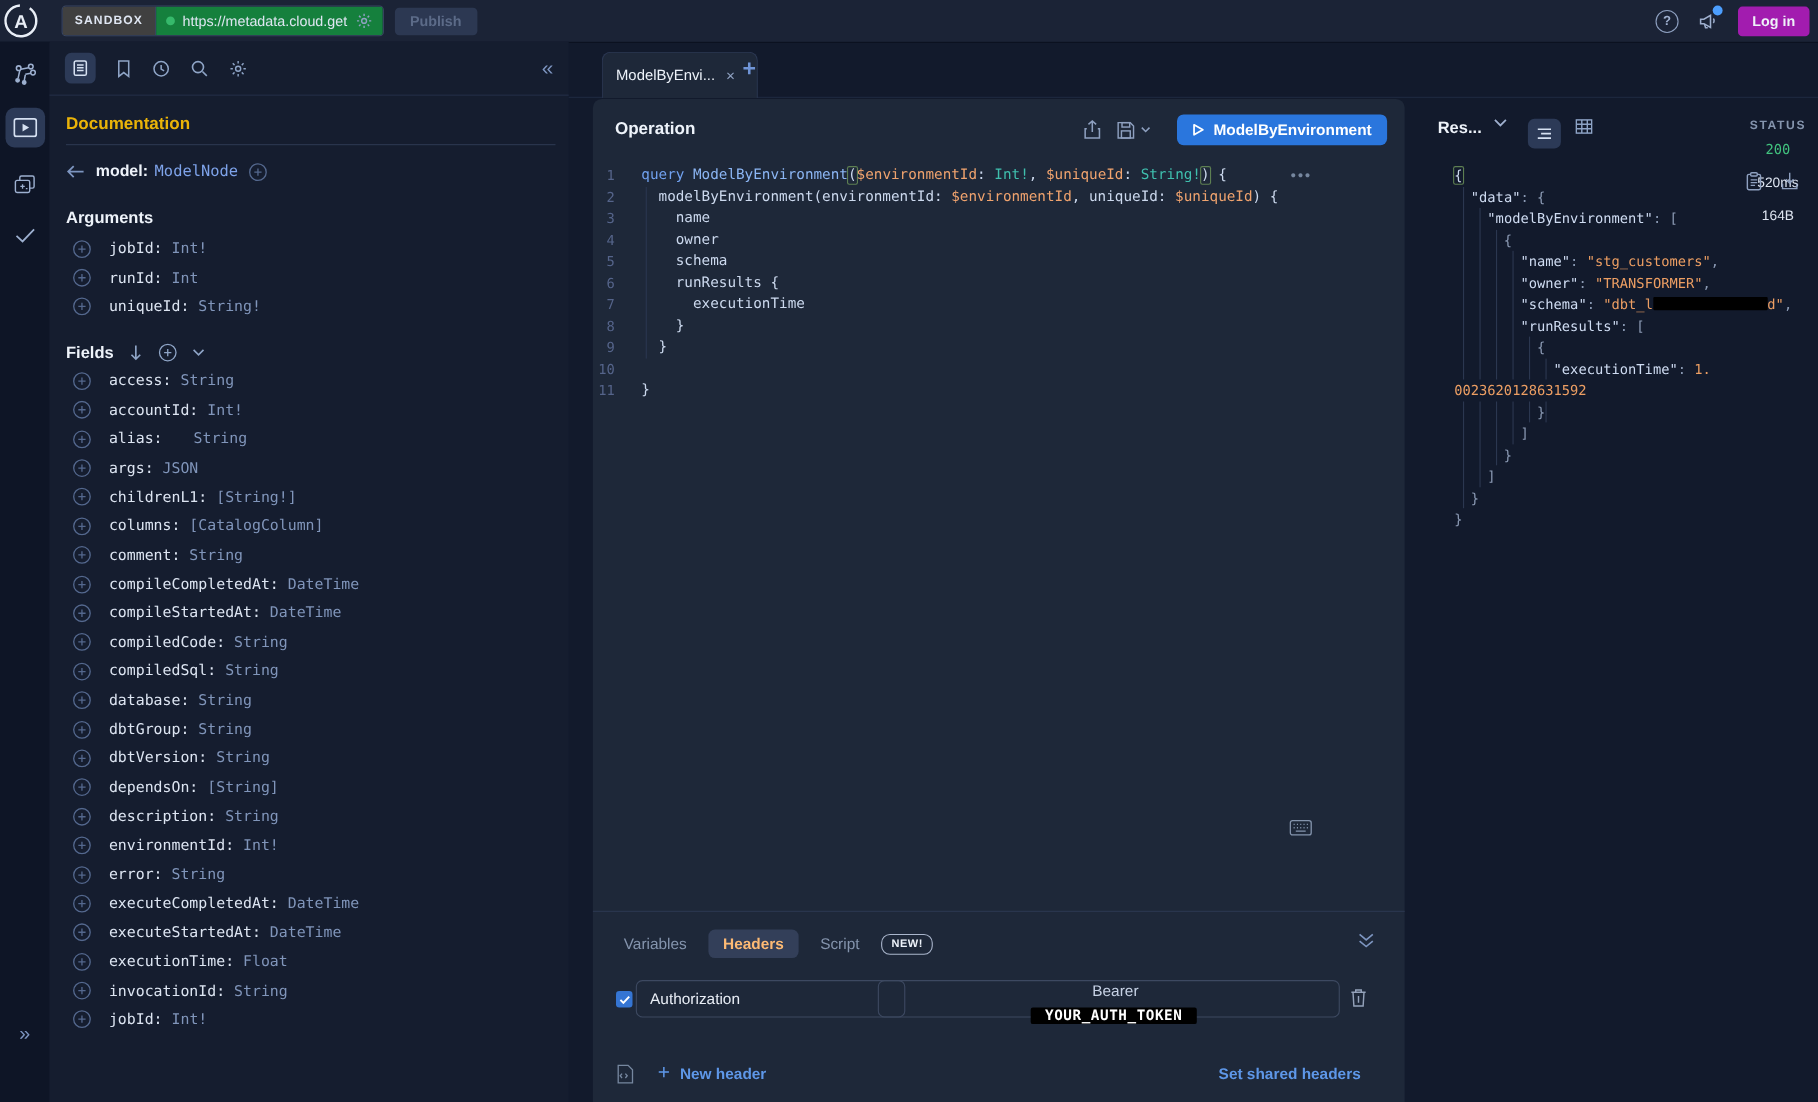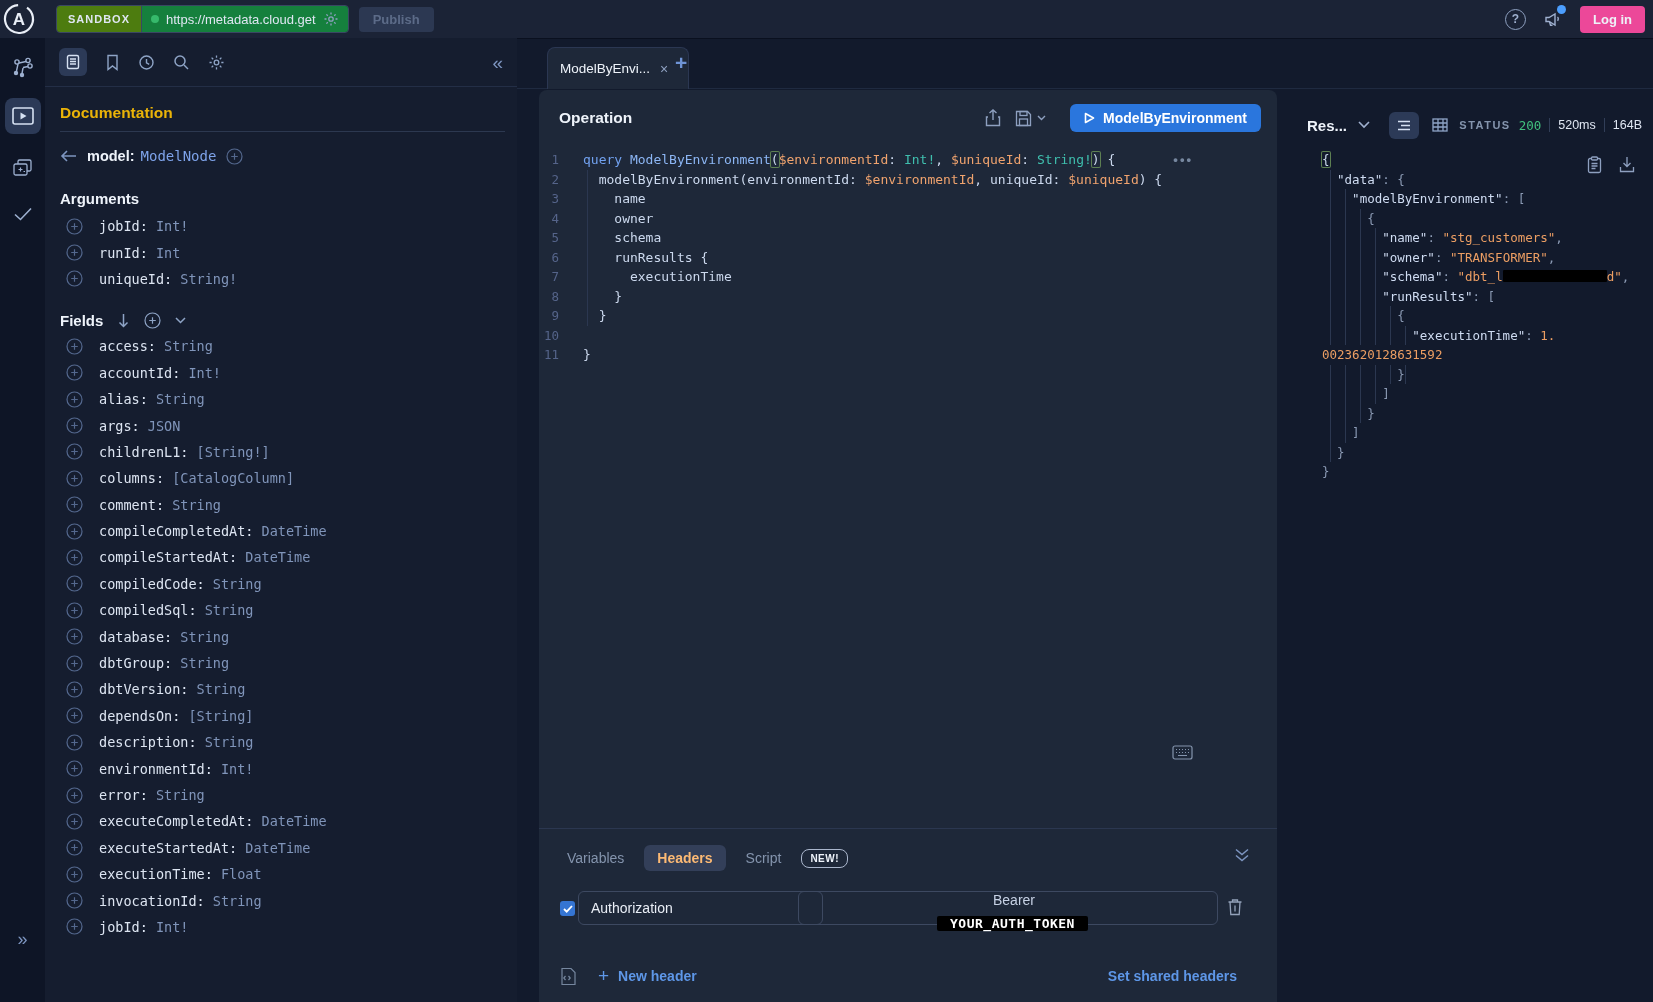--- a/index.html
+++ b/index.html
@@ -6,33 +6,33 @@
   .screen{position:relative;width:1653px;height:1002px;overflow:hidden;background:#121a2c;
     font-family:"Liberation Sans",sans-serif;color:#e6ecf6;}
   .mono{font-family:"DejaVu Sans Mono",monospace;}
   svg{display:block;}
 
   
   .topbar{position:absolute;top:0;left:0;width:1653px;height:38px;background:#1b2336;
     border-bottom:1px solid #0a101f;display:flex;align-items:center;}
   .logo{width:34px;height:34px;margin-left:2px;display:flex;align-items:center;justify-content:center;}
   .url-group{display:flex;align-items:stretch;height:26px;margin-left:20px;border:1px solid #3a4763;border-radius:4px;overflow:hidden;}
-  .sandbox-chip{display:flex;align-items:center;padding:0 11px;background:#4d7c0f;color:#dfe6f2;
+  .sandbox-chip{display:flex;align-items:center;padding:0 11px;background:#404040;color:#dfe6f2;
     font-size:11px;font-weight:bold;letter-spacing:1px;border-right:1px solid #3a4763;}
   .url-box{display:flex;align-items:center;gap:7px;padding:0 9px;background:#15803d;}
   .conn-dot{width:8px;height:8px;border-radius:50%;background:#36b96b;}
   .url-text{font-size:13px;color:#dfe6f2;}
   .btn-publish{margin-left:10px;background:#2c3852;color:#5c6b88;border:none;border-radius:4px;
     font-weight:bold;font-size:13px;padding:5px 14px;font-family:inherit;}
   .topbar-right{margin-left:auto;display:flex;align-items:center;gap:17px;padding-right:8px;}
   .help-circle{width:19px;height:19px;border:1.5px solid #8ea0c0;border-radius:50%;color:#9fb0cf;
     font-size:12px;font-weight:bold;display:flex;align-items:center;justify-content:center;}
   .megaphone-wrap{position:relative;}
   .notif-dot{position:absolute;top:-4px;right:-3px;width:9px;height:9px;border-radius:50%;background:#4c9efe;}
-  .btn-login{background:#ec4899;color:#eef2f8;border:none;border-radius:4px;font-weight:bold;
+  .btn-login{background:#a21caf;color:#eef2f8;border:none;border-radius:4px;font-weight:bold;
     font-size:13px;padding:6px 13px;font-family:inherit;}
 
   
   .rail{position:absolute;top:38px;left:0;width:45px;height:964px;background:#0e1526;}
   .rail-ic{position:absolute;left:0;width:45px;display:flex;justify-content:center;color:#9db0d0;}
   .rail-sel{position:absolute;left:5px;top:60px;width:36px;height:36px;background:#2c3a57;border-radius:8px;
     display:flex;align-items:center;justify-content:center;color:#d6e1f2;}
   .rail-expand{position:absolute;left:0;bottom:52px;width:45px;text-align:center;color:#7d95c0;font-size:18px;}
 
   
@@ -106,26 +106,26 @@
   .trash-ic{position:absolute;left:688px;top:7px;color:#94a2ba;}
   .drawer-foot{position:absolute;top:876px;left:0;width:738px;height:24px;}
   .script-ic{position:absolute;left:21px;top:1px;color:#76879f;}
   .new-header{position:absolute;left:59px;top:0;display:flex;align-items:center;gap:9px;color:#5e97e8;}
   .new-header .plus{font-size:19px;line-height:1;font-weight:normal;}
   .new-header .lbl{font-size:14px;font-weight:bold;}
   .shared-headers{position:absolute;right:40px;top:2px;font-size:14px;font-weight:bold;color:#5e97e8;}
 
   
   .response{position:absolute;top:38px;left:1290px;width:363px;height:964px;}
-  .resp-head{position:absolute;top:70px;left:0;width:100%;height:34px;display:flex;align-items:center;padding:0 11px 0 17px;box-sizing:border-box;}
+  .resp-head{position:absolute;top:70px;left:0;width:100%;height:34px;display:flex;padding:0 11px 0 17px;box-sizing:border-box;}
   .resp-title{font-size:15px;font-weight:bold;color:#eef3fa;}
   .resp-chevron{margin-left:11px;color:#9fb0cf;}
   .view-pill{margin-left:19px;width:30px;height:27px;background:#2c3a57;border-radius:6px;display:flex;align-items:center;justify-content:center;color:#d6e1f2;}
   .view-table{margin-left:13px;color:#8ea4c6;}
-  .resp-stats{margin-left:auto;display:flex;align-items:center;gap:8px;}
+  .resp-stats{margin-left:auto;display:flex;align-items:center;gap:8px;flex-direction:column;}
   .stat-label{font-size:11px;letter-spacing:1.5px;color:#8494ad;font-weight:bold;}
   .stat-code{font-size:12.5px;color:#41c17e;font-family:"DejaVu Sans Mono",monospace;}
   .vsep{width:1px;height:14px;background:#313e58;}
   .stat-val{font-size:12.5px;color:#dfe6f2;}
   .resp-actions{position:absolute;top:118px;right:18px;display:flex;gap:17px;color:#8ea0c0;}
   .json{position:absolute;top:112px;left:32px;}
   .json .cl{height:19.5px;line-height:19.5px;}
   .json .ct{font-family:"DejaVu Sans Mono",monospace;font-size:12.5px;}
   .tk-key{color:#cfdcf2;}
   .tk-s{color:#ec9e63;}
@@ -332,21 +332,21 @@
             <span class="ftype"> Int!</span>
           </span>
         </div>
         <div class="doc-row">
           <span class="plus-ic">
             <svg width="17" height="17" viewBox="0 0 17 17" fill="none" stroke="currentColor" stroke-width="1.2">
               <circle cx="8.5" cy="8.5" r="7.5"></circle>
               <path d="M8.5 5.2v6.6M5.2 8.5h6.6"></path>
             </svg>
           </span>
-          <span style="display: flex;">
+          <span style="display: flex; gap: 20px;">
             <span class="fname">alias:</span>
             <span class="ftype"> String</span>
           </span>
         </div>
         <div class="doc-row">
           <span class="plus-ic">
             <svg width="17" height="17" viewBox="0 0 17 17" fill="none" stroke="currentColor" stroke-width="1.2">
               <circle cx="8.5" cy="8.5" r="7.5"></circle>
               <path d="M8.5 5.2v6.6M5.2 8.5h6.6"></path>
             </svg>

